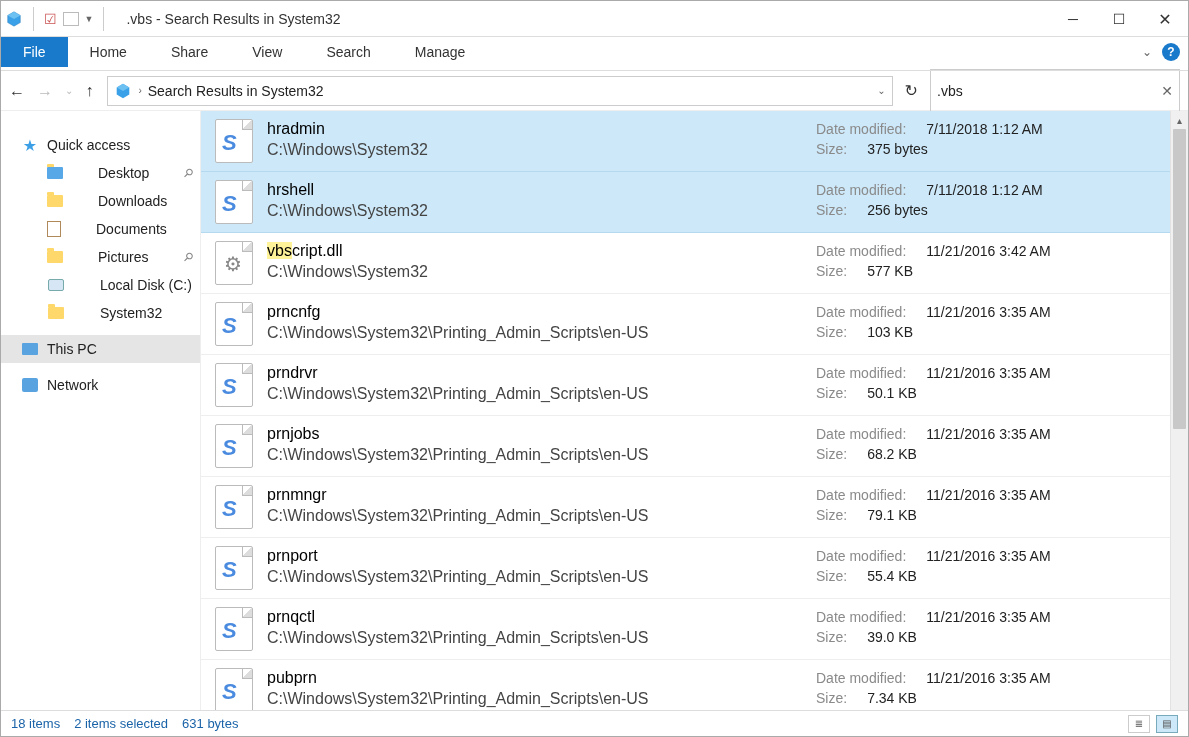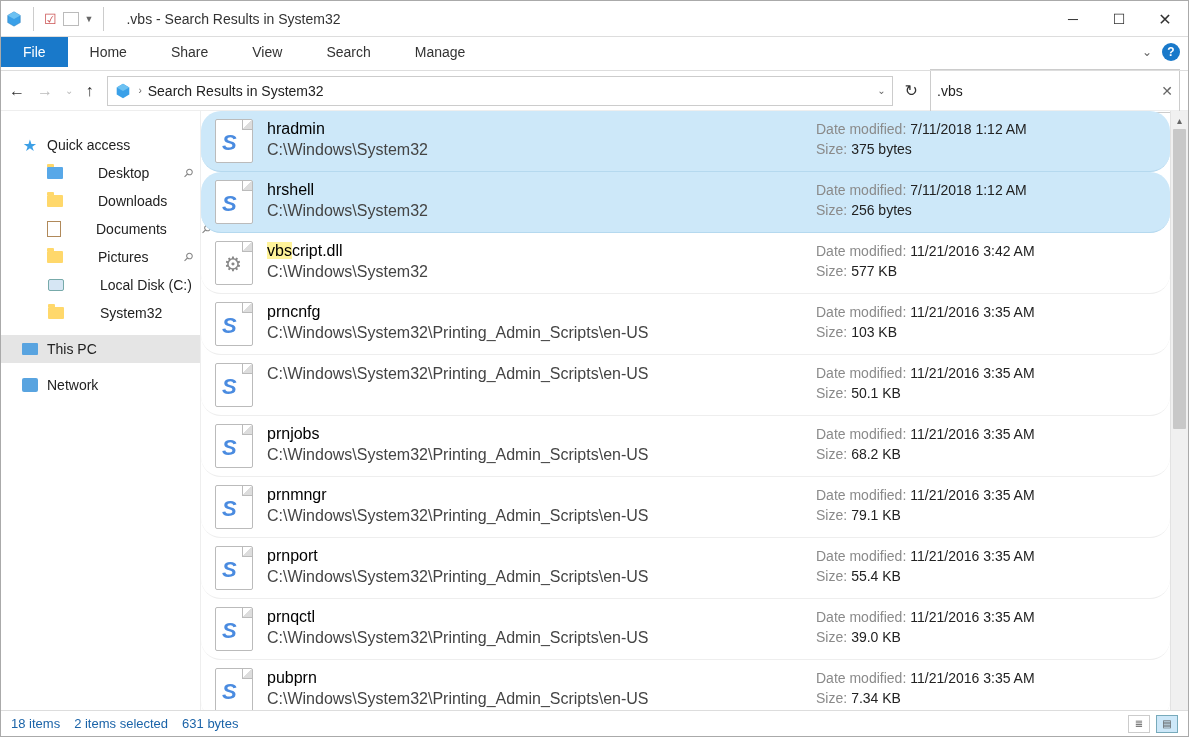--- a/index.html
+++ b/index.html
@@ -72,31 +72,31 @@
 .side-label { color:#222; }
 .folder-ic { width:16px; height:12px; background:#ffd86b; border-radius:1px; position:relative; }
 .folder-ic::before { content:""; position:absolute; top:-3px; left:0; width:7px; height:3px; background:#ffd86b; border-radius:1px 1px 0 0; }
 .star-ic { color:#3da0e6; font-size:16px; }
 .doc-ic { width:14px; height:16px; background:#fff; border:1px solid #b0895a; position:relative; }
 .disk-ic { width:16px; height:12px; background:#d6e6f4; border:1px solid #7aa; border-radius:2px; }
 .pc-ic { width:16px; height:12px; background:#59a4e0; border-radius:1px; }
 .net-ic { width:16px; height:14px; background:#59a4e0; border-radius:2px; }
 .content { flex:1; overflow:hidden; position:relative; display:flex; }
 .list { flex:1; overflow-y:auto; }
-.row { display:flex; padding:8px 14px; border-bottom:1px solid #eee; align-items:flex-start; gap:14px;border-radius:20px; }
+.row { display:flex; padding:8px 14px; border-bottom:1px solid #eee; align-items:flex-start; gap:14px; }
 .row.selected { background:#cde8f9; border-bottom:1px solid #b5d9ef; }
 .file-icon { width:38px; height:44px; flex:0 0 38px; background:#fff; border:1px solid #bbb; border-radius:2px; position:relative; overflow:hidden; }
 .file-icon .corner { position:absolute; top:0; right:0; width:10px; height:10px; background:linear-gradient(135deg,#fff 48%, #ddd 50%); border-left:1px solid #bbb; border-bottom:1px solid #bbb; }
 .file-icon.vbs::after { content:"S"; position:absolute; left:6px; top:10px; font-size:22px; color:#4a8be0; font-style:italic; font-weight:bold; }
 .file-icon.dll::after { content:"⚙"; position:absolute; left:8px; top:10px; font-size:20px; color:#888; }
 .name-col { flex:1; min-width:0; }
 .fname { font-size:16px; color:#000; line-height:20px; }
 .fpath { font-size:16px; color:#444; line-height:18px; margin-top:2px; }
 .meta-col { width:340px; font-size:14px; }
-.meta-row { display:flex; gap:4px; line-height:20px; }
+.meta-row { display:flex; gap:20px; line-height:20px; }
 .meta-label { color:#8a8a8a; }
 .meta-val { color:#222; }
 .hl { background:#fff39a; }
 .scroll-gutter { width:18px; background:#f0f0f0; border-left:1px solid #e2e2e2; position:relative; }
 .scroll-up { position:absolute; top:0; left:0; right:0; height:18px; display:flex; align-items:center; justify-content:center; color:#666; font-size:10px; }
 .scroll-thumb { position:absolute; top:18px; left:2px; right:2px; height:300px; background:#c8c8c8; border-radius:1px; }
 .statusbar { height:26px; border-top:1px solid #ddd; display:flex; align-items:center; padding:0 10px; gap:14px; font-size:13px; color:#1a63a8; }
 .status-right { margin-left:auto; display:flex; gap:6px; }
 .view-toggle { width:22px; height:18px; border:1px solid #ccc; display:flex; align-items:center; justify-content:center; font-size:10px; color:#555; }
 .view-toggle.active { background:#cde8f9; border-color:#7ab; }
@@ -305,20 +305,21 @@
               <span class="meta-label">Size:</span>
               <span class="meta-val">103 KB</span>
             </div>
           </div>
         </div>
         <div class="row">
           <div class="file-icon vbs">
             <div class="corner"></div>
           </div>
           <div class="name-col">
+            <div class="fname">prndrvr</div>
             <div class="fpath">C:\Windows\System32\Printing_Admin_Scripts\en-US</div>
           </div>
           <div class="meta-col">
             <div class="meta-row">
               <span class="meta-label">Date modified:</span>
               <span class="meta-val">11/21/2016 3:35 AM</span>
             </div>
             <div class="meta-row">
               <span class="meta-label">Size:</span>
               <span class="meta-val">50.1 KB</span>

